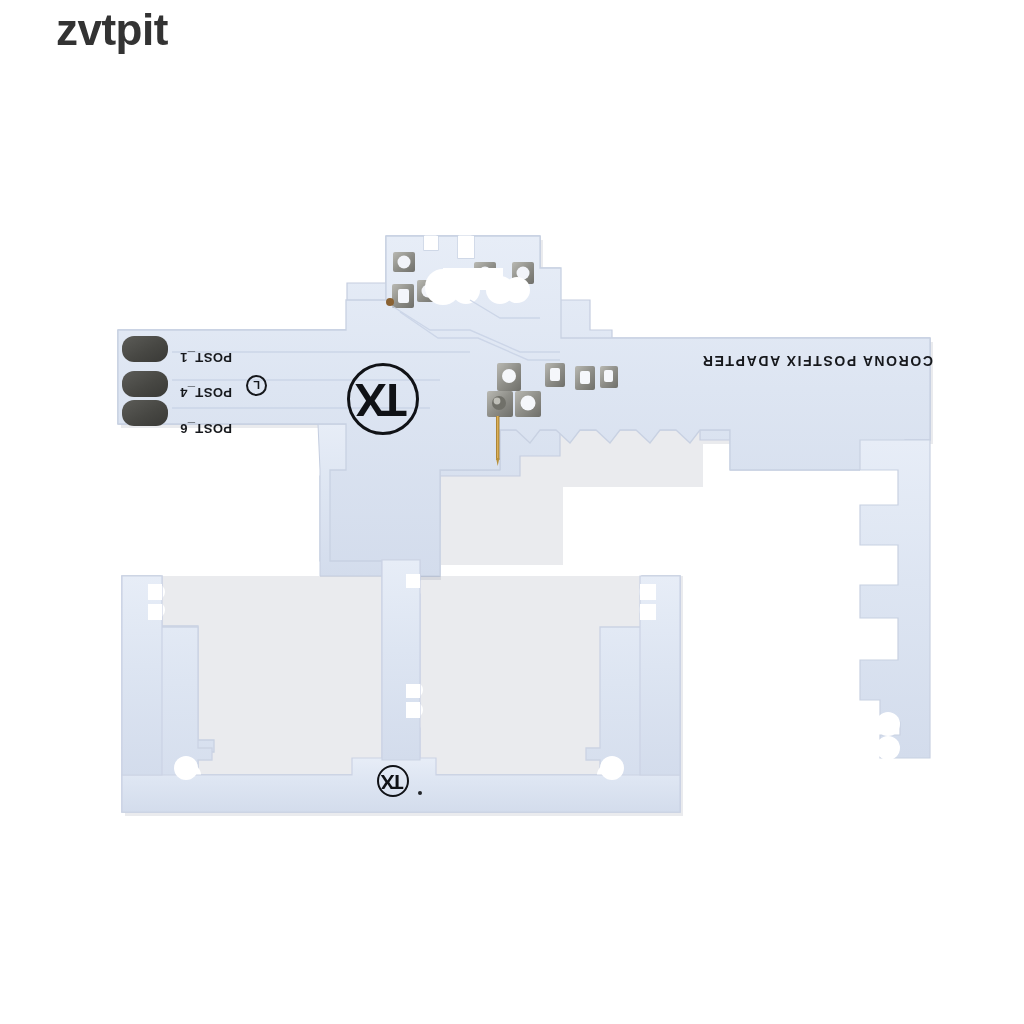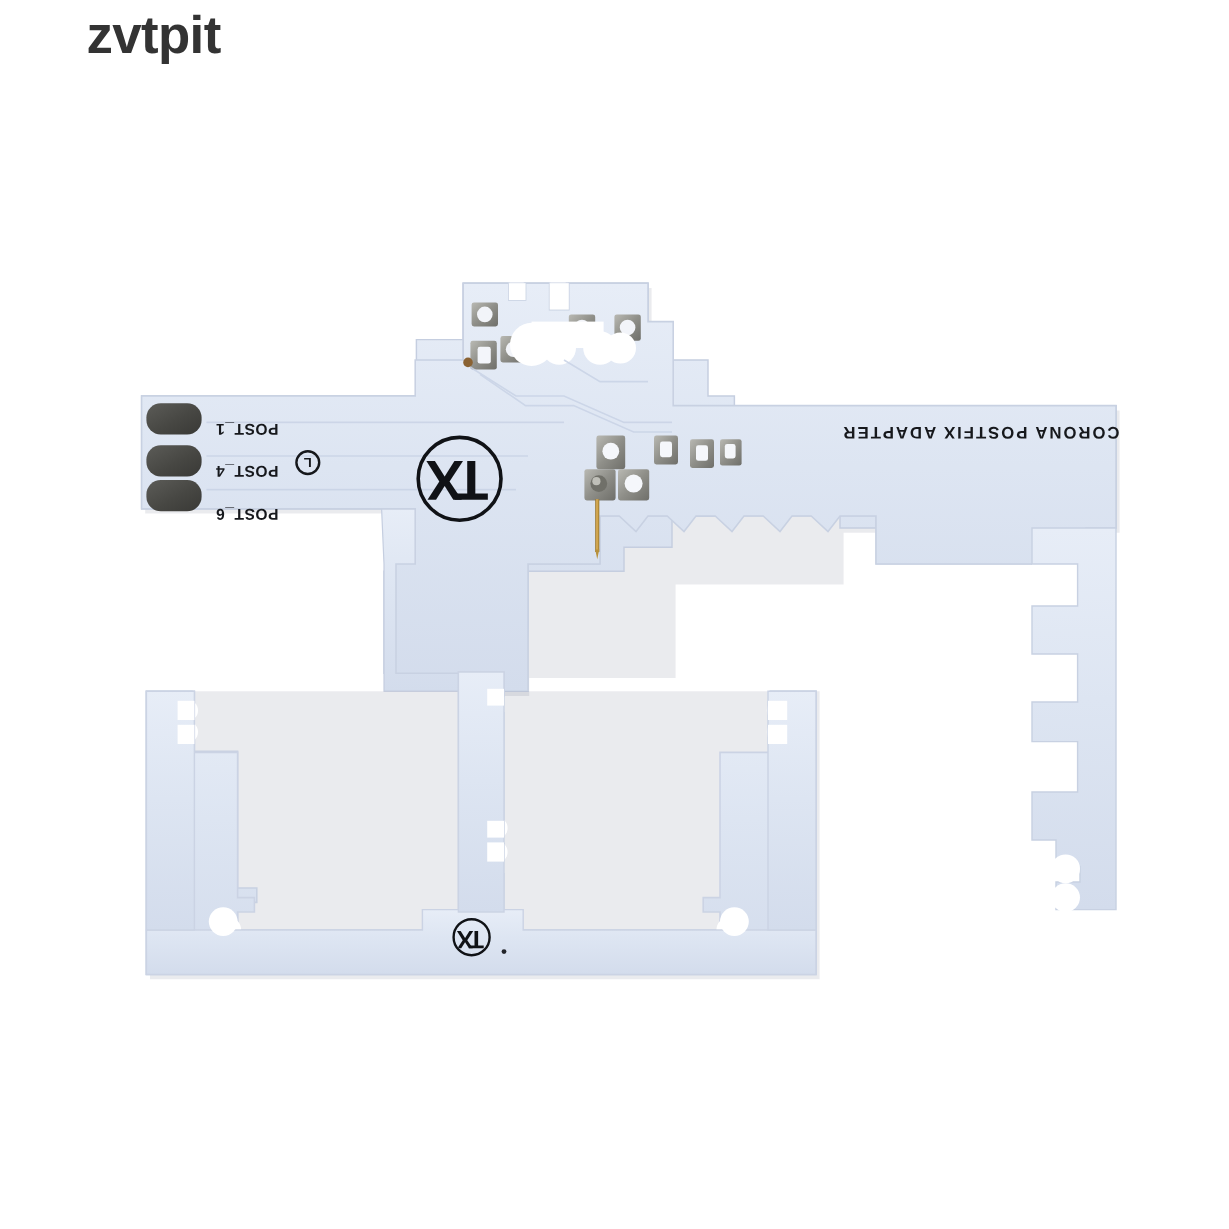--- a/index.html
+++ b/index.html
@@ -14,21 +14,21 @@
   #stage {
     position: relative;
     width: 1024px;
     height: 1024px;
     background: #ffffff;
     overflow: hidden;
   }
   
   #watermark {
     position: absolute;
-    left: 72px;
+    left: 56px;
     top: 8px;
     font-family: "Liberation Sans", sans-serif;
     font-size: 44px;
     font-weight: 700;
     letter-spacing: -0.5px;
     color: #333333;
     user-select: none;
     line-height: 1;
   }
   

